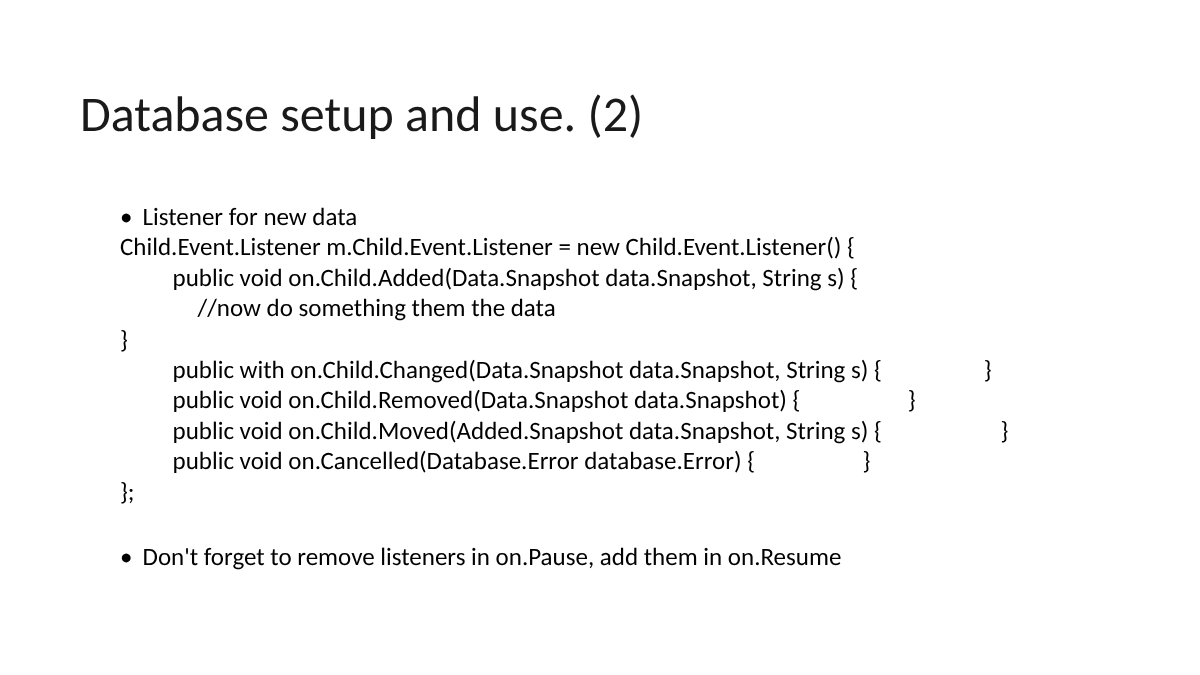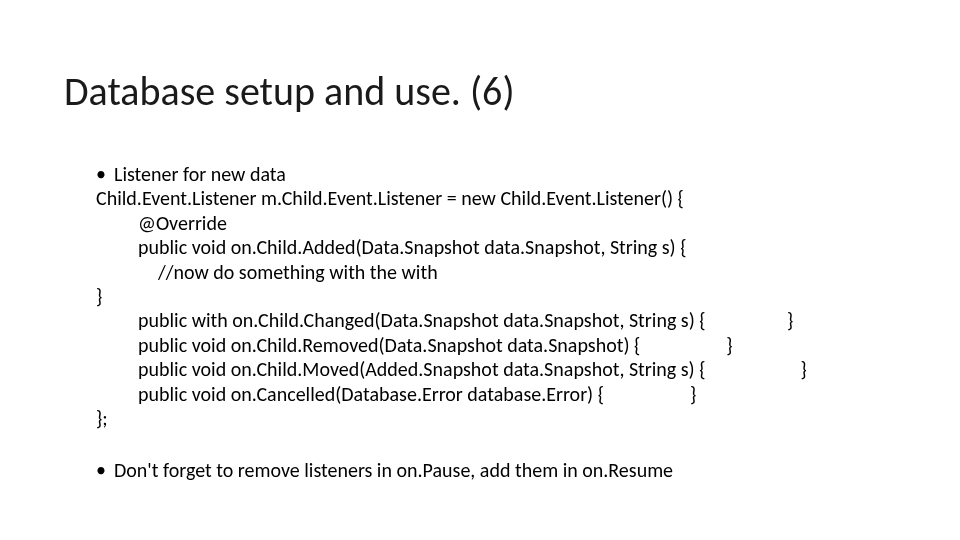--- a/index.html
+++ b/index.html
@@ -49,30 +49,29 @@
   }
   .ind1 { padding-left: 42px; }
   .ind2 { padding-left: 62px; }
   .sep { height: 28px; }
 </style>
 </head>
 <body>
 
 <div class="slide">
 
-  <h1 class="title">Database setup and use. (6)</h1>
+  <h1 class="title">Database setup and use. (2)</h1>
 
   <div class="body">
 
     <p class="bullet">Listener for new data</p>
 
     <p class="code-line">Child.Event.Listener m.Child.Event.Listener = new Child.Event.Listener() {</p>
-    <p class="code-line ind1">@Override</p>
     <p class="code-line ind1">public void on.Child.Added(Data.Snapshot data.Snapshot, String s) {</p>
-    <p class="code-line ind2">//now do something with the with</p>
+    <p class="code-line ind2">//now do something them the data</p>
     <p class="code-line">}</p>
     <p class="code-line ind1">public with on.Child.Changed(Data.Snapshot data.Snapshot, String s) {                  }</p>
     <p class="code-line ind1">public void on.Child.Removed(Data.Snapshot data.Snapshot) {                   }</p>
     <p class="code-line ind1">public void on.Child.Moved(Added.Snapshot data.Snapshot, String s) {                     }</p>
     <p class="code-line ind1">public void on.Cancelled(Database.Error database.Error) {                   }</p>
     <p class="code-line">};</p>
 
     <div class="sep"></div>
 
     <p class="bullet">Don't forget to remove listeners in on.Pause, add them in on.Resume</p>

